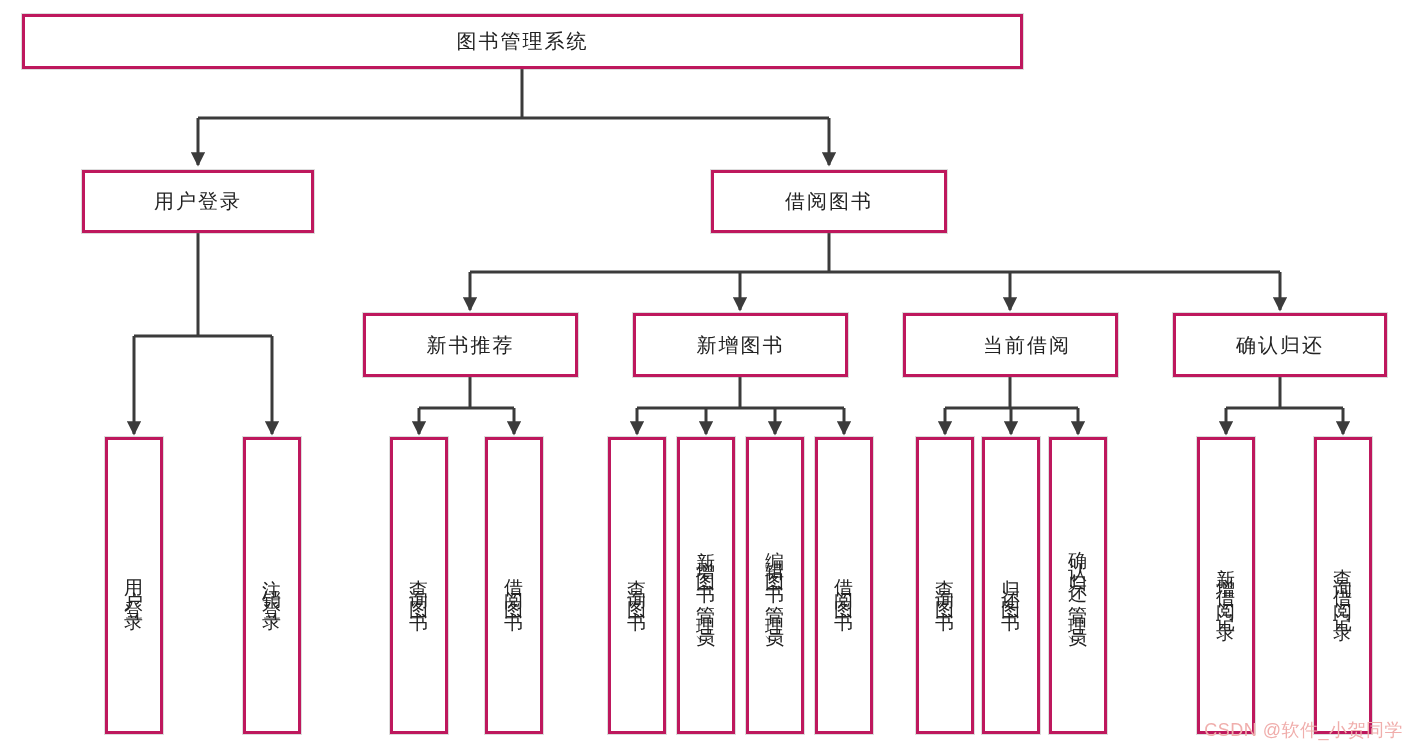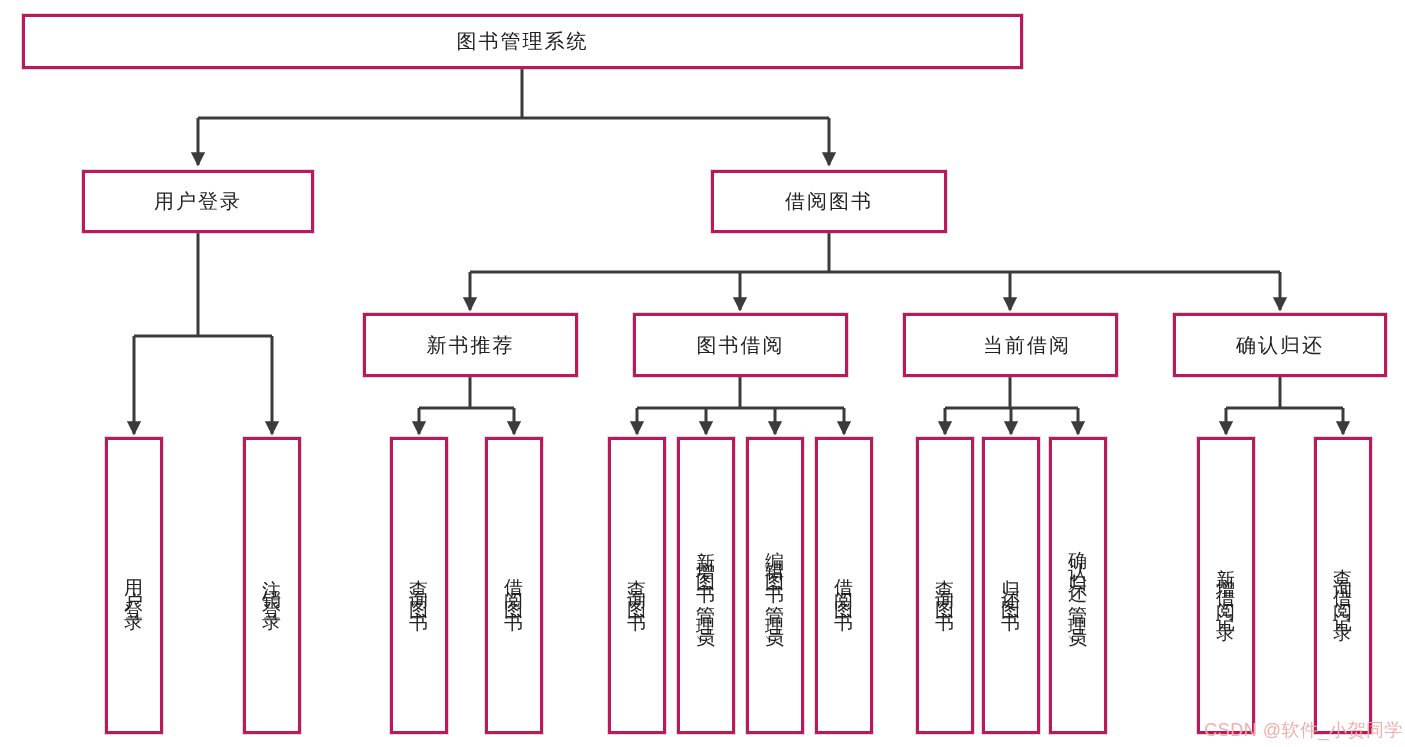--- a/index.html
+++ b/index.html
@@ -127,21 +127,21 @@
     <span>用户登录</span>
   </div>
   <div class="node h" style="left:711px; top:170px; width:236px; height:63px;">
     <span>借阅图书</span>
   </div>
 
   <div class="node h" style="left:363px; top:313px; width:215px; height:64px;">
     <span>新书推荐</span>
   </div>
   <div class="node h" style="left:633px; top:313px; width:215px; height:64px;">
-    <span>图书借阅</span>
+    <span>新增图书</span>
   </div>
   <div class="node h" style="left:903px; top:313px; width:215px; height:64px;padding-left:33px;">
     <span>当前借阅</span>
   </div>
   <div class="node h" style="left:1173px; top:313px; width:214px; height:64px;">
     <span>确认归还</span>
   </div>
 
   <div class="node v" style="left:105px; top:437px; width:58px; height:297px;">
     <span class="vtext">用户登录</span>

